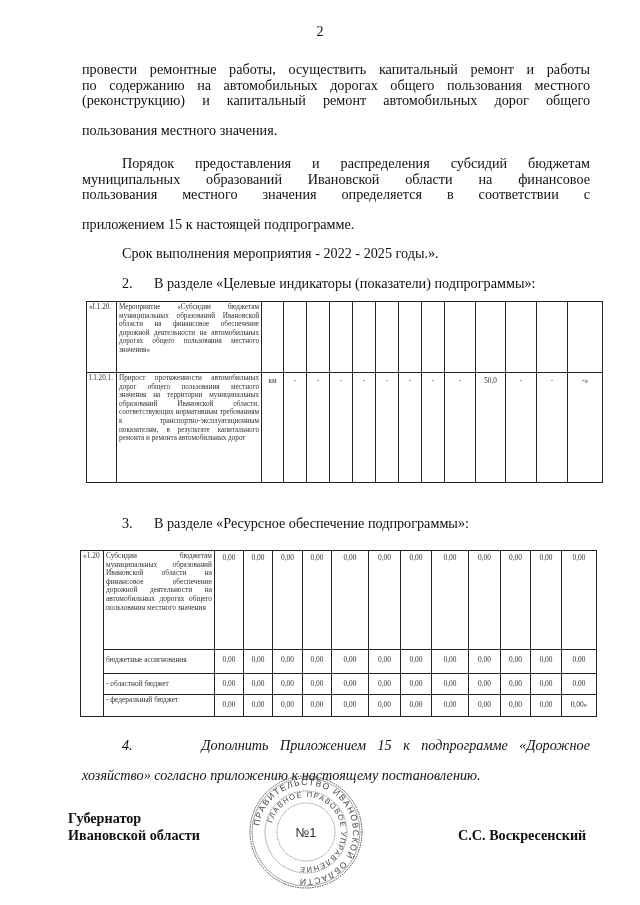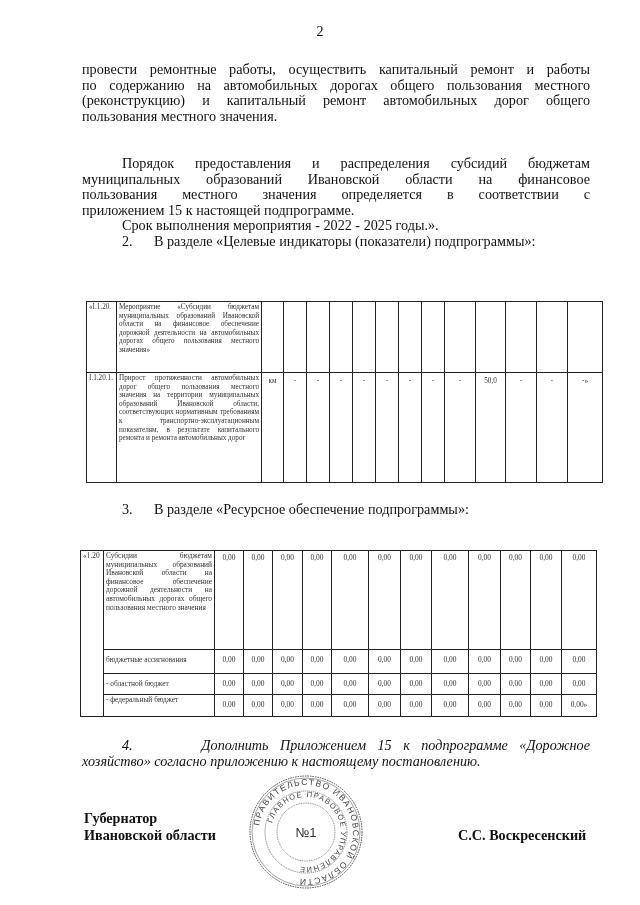--- a/index.html
+++ b/index.html
@@ -1,21 +1,21 @@
 <!DOCTYPE html>
 <html><head>
 <meta charset="utf-8">
 <style>
   html, body { margin: 0; padding: 0; background: #ffffff; }
   body { width: 640px; height: 905px; position: relative; overflow: hidden;
          font-family: "Liberation Serif", "DejaVu Serif", serif; color: #111; }
   .page-num { position: absolute; top: 24px; left: 0; width: 640px; text-align: center; font-size: 14px; }
   .para { position: absolute; left: 82px; width: 508px; font-size: 14.2px; line-height: 15.6px; text-align: justify; }
   .para .ln { display: block; text-align: justify; text-align-last: justify; white-space: nowrap; }
-  .para .ln.last { text-align-last: left; }
+  .para .ln.last { text-align-last: left; margin-top: 14px; }
   .indent { padding-left: 40px; }
   table { position: absolute; border-collapse: collapse; table-layout: fixed; }
   td { border: 1px solid #222; vertical-align: top; padding: 1px 2px; font-size: 7.2px; line-height: 8.6px; color: #333; }
   td.num { font-size: 7.2px; }
   td.desc { text-align: justify; }
   td.val { text-align: center; padding-top: 4px; }
   #t1 { left: 80px; top: 301px; width: 516px; border: 1.5px solid #111; margin-left: 6px; }
   #t2 { left: 80px; top: 550px; width: 516px; border: 1.5px solid #111; }
   #t2 td { font-size: 7.4px; }
   #t2 td.val { padding-top: 3px; }
@@ -183,21 +183,21 @@
     <td class="val" style="padding-top:6px;">0,00»</td>
   </tr>
 </tbody>
   </table>
 
 <div class="para" style="top:738px;font-style:italic;">
   <span class="ln indent" style="white-space:pre;">4.      Дополнить Приложением 15 к подпрограмме «Дорожное</span>
   <span class="ln last">хозяйство» согласно приложению к настоящему постановлению.</span>
 </div>
 
-<div class="sig" style="left:84px; top:810px;">
+<div class="sig" style="left:68px; top:810px;">
   <div>Губернатор</div>
   <div>Ивановской области</div>
 </div>
 <div class="sig" style="left:458px; top:827px;">С.С. Воскресенский</div>
 
 <svg class="stamp" viewBox="0 0 116 116">
   <defs>
     <path id="outerArc" d="M58,58 m-47,0 a47,47 0 1,1 94,0 a47,47 0 1,1 -94,0"></path>
     <path id="innerArc" d="M58,58 m-35,0 a35,35 0 1,1 70,0 a35,35 0 1,1 -70,0"></path>
   </defs>

